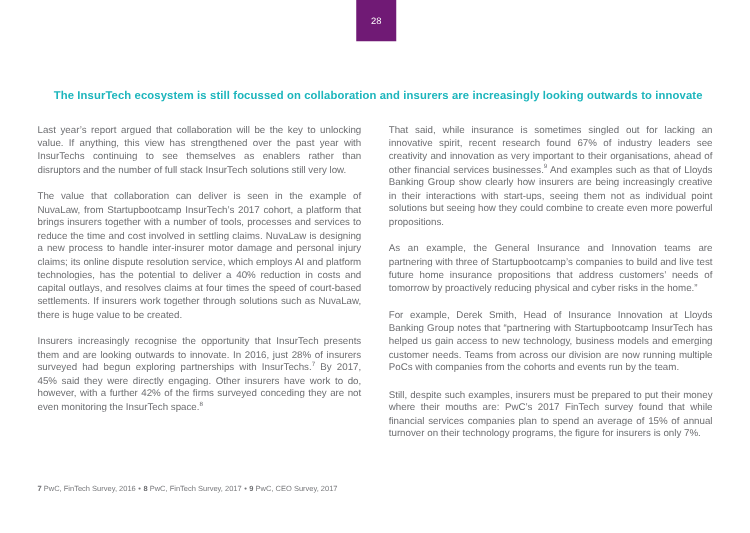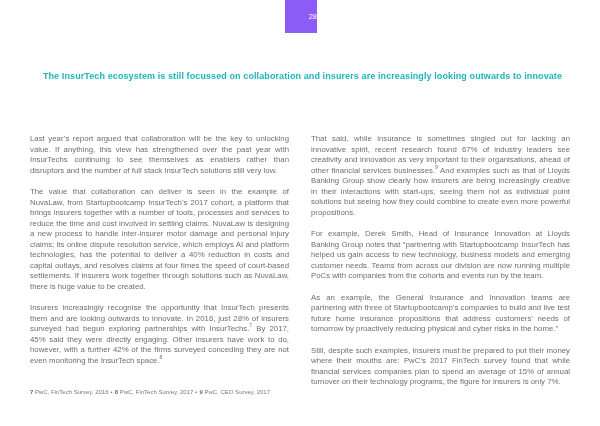--- a/index.html
+++ b/index.html
@@ -11,24 +11,24 @@
     background: #ffffff;
     overflow: hidden;
     font-family: "Liberation Sans", sans-serif;
   }
   .page-num-box {
     position: absolute;
     left: 285px;
     top: 0;
     width: 32px;
     height: 33px;
-    background: #8b5cf6;
+    background: #701a75;
     display: flex;
     align-items: center;
-    justify-content: flex-end;
+    justify-content: center;
   }
   .page-num-box span {
     color: #ffffff;
     font-size: 7.5px;
     font-weight: 400;
   }
   .heading {
     position: absolute;
     left: 30px;
     top: 71px;
@@ -44,21 +44,20 @@
     position: absolute;
     left: 30px;
     top: 99px;
     width: 540px;
     display: flex;
     gap: 22px;
   }
   .col {
     flex: 1 1 0;
     min-width: 0;
-    margin-top: 35px;
   }
   .col p {
     font-size: 7.8px;
     line-height: 10.5px;
     color: #6D6E71;
     text-align: justify;
     margin-bottom: 11px;
   }
   .col p sup {
     font-size: 5px;
@@ -91,22 +90,22 @@
   <div class="columns">
 
     <div class="col">
       <p>Last year’s report argued that collaboration will be the key to unlocking value. If anything, this view has strengthened over the past year with InsurTechs continuing to see themselves as enablers rather than disruptors and the number of full stack InsurTech solutions still very low.</p>
       <p>The value that collaboration can deliver is seen in the example of NuvaLaw, from Startupbootcamp InsurTech’s 2017 cohort, a platform that brings insurers together with a number of tools, processes and services to reduce the time and cost involved in settling claims. NuvaLaw is designing a new process to handle inter-insurer motor damage and personal injury claims; its online dispute resolution service, which employs AI and platform technologies, has the potential to deliver a 40% reduction in costs and capital outlays, and resolves claims at four times the speed of court-based settlements. If insurers work together through solutions such as NuvaLaw, there is huge value to be created.</p>
       <p><span>Insurers increasingly recognise the opportunity that InsurTech presents them and are looking outwards to innovate. In 2016, just 28% of insurers surveyed had begun exploring partnerships with InsurTechs.</span><sup>7</sup><span> By 2017, 45% said they were directly engaging. Other insurers have work to do, however, with a further 42% of the firms surveyed conceding they are not even monitoring the InsurTech space.</span><sup>8</sup></p>
     </div>
 
     <div class="col">
       <p><span>That said, while insurance is sometimes singled out for lacking an innovative spirit, recent research found 67% of industry leaders see creativity and innovation as very important to their organisations, ahead of other financial services businesses.</span><sup>9</sup><span> And examples such as that of Lloyds Banking Group show clearly how insurers are being increasingly creative in their interactions with start-ups, seeing them not as individual point solutions but seeing how they could combine to create even more powerful propositions.</span></p>
+      <p>As an example, the General Insurance and Innovation teams are partnering with three of Startupbootcamp’s companies to build and live test future home insurance propositions that address customers’ needs of tomorrow by proactively reducing physical and cyber risks in the home.”</p>
       <p>For example, Derek Smith, Head of Insurance Innovation at Lloyds Banking Group notes that “partnering with Startupbootcamp InsurTech has helped us gain access to new technology, business models and emerging customer needs. Teams from across our division are now running multiple PoCs with companies from the cohorts and events run by the team.</p>
-      <p>As an example, the General Insurance and Innovation teams are partnering with three of Startupbootcamp’s companies to build and live test future home insurance propositions that address customers’ needs of tomorrow by proactively reducing physical and cyber risks in the home.”</p>
       <p>Still, despite such examples, insurers must be prepared to put their money where their mouths are: PwC’s 2017 FinTech survey found that while financial services companies plan to spend an average of 15% of annual turnover on their technology programs, the figure for insurers is only 7%.</p>
     </div>
 
   </div>
 
   <div class="footnote"><b>7</b> <span>PwC, FinTech Survey, 2016</span><span class="sep">•</span><b>8</b> <span>PwC, FinTech Survey, 2017</span><span class="sep">•</span><b>9</b> <span>PwC, CEO Survey, 2017</span></div>
 
 </div>
 
 </body></html>

